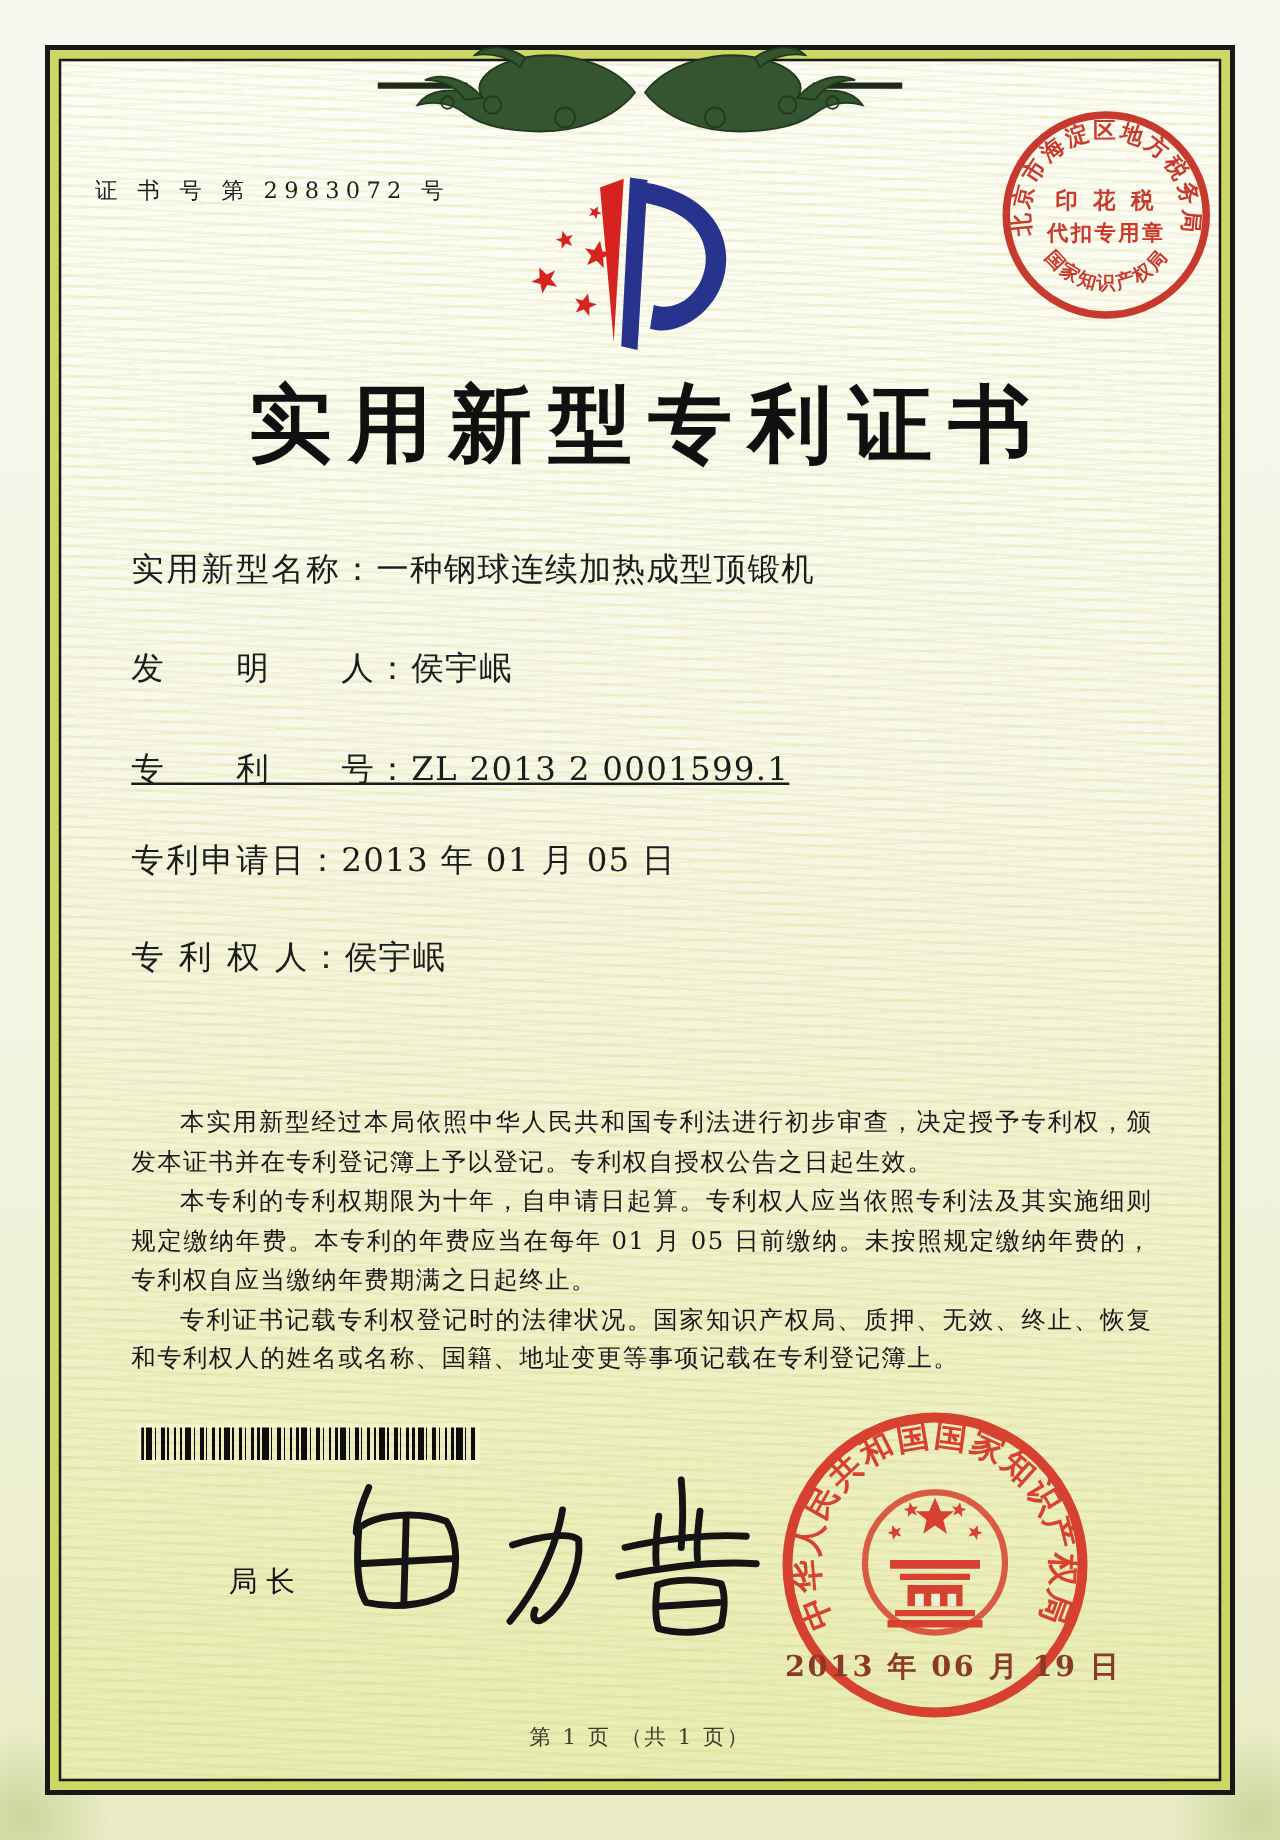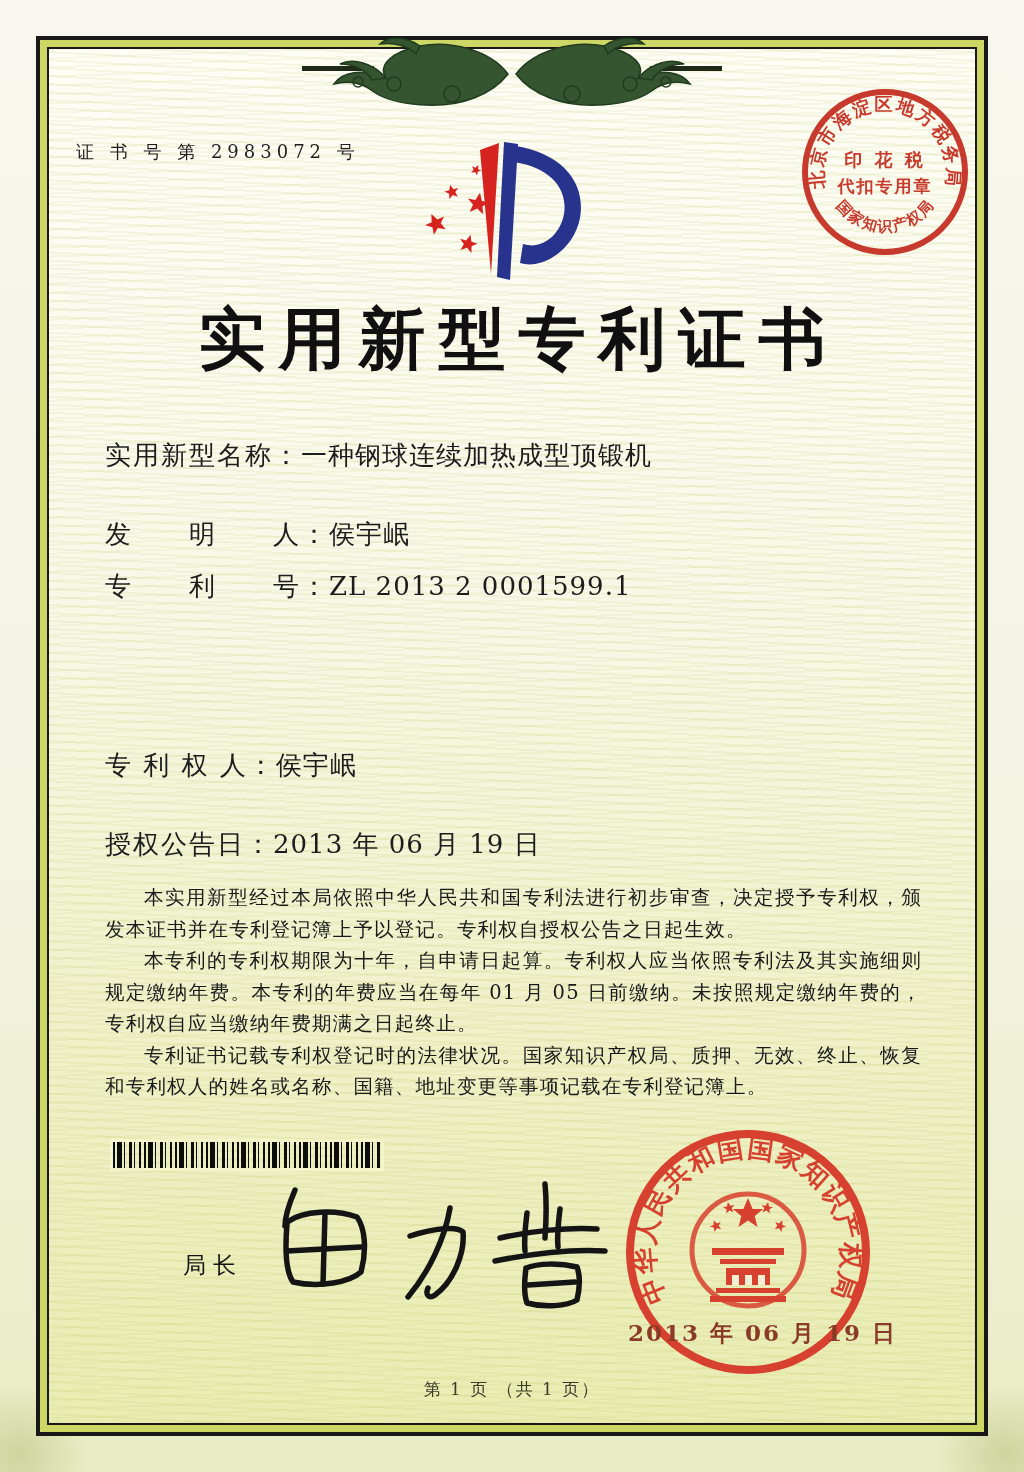--- a/index.html
+++ b/index.html
@@ -35,21 +35,21 @@
   .logo-svg{position:absolute;left:412px;top:132px;}
   .tax-stamp-svg{position:absolute;left:793px;top:84px;opacity:.92;}
   .title{
     position:absolute;left:0;top:294px;width:100%;
     text-align:center;font-size:67px;font-weight:bold;
     letter-spacing:13px;color:#101010;text-indent:13px;
   }
   .field-row{position:absolute;left:105px;font-size:26px;color:#1c1c1c;white-space:nowrap;}
   .field-row .lbl{letter-spacing:2px;}
   .field-row .val{letter-spacing:1px;}
-  .row-0{top:438px;} .row-1{top:517px;} .row-2{top:569px;}
+  .row-0{top:438px;} .row-1{top:517px;} .row-2{top:598px;text-decoration:underline;}
   .row-3{top:671px;} .row-4{top:748px;} .row-5{top:827px;}
   .body-text{
     position:absolute;left:105px;right:102px;top:882px;
     font-size:19.5px;line-height:31.5px;text-align:justify;
     color:#191919;letter-spacing:1.2px;
   }
   .body-text p{margin:0;text-indent:2em;}
   .barcode{
     position:absolute;left:113px;top:1142px;width:268px;height:26px;
     background:
@@ -149,25 +149,25 @@
 
   <div class="field-row row-0">
     <span class="lbl">实用新型名称：</span><span class="val">一种钢球连续加热成型顶锻机</span>
   </div>
   <div class="field-row row-1">
     <span class="lbl">发　　明　　人：</span><span class="val">侯宇岷</span>
   </div>
   <div class="field-row row-2">
     <span class="lbl">专　　利　　号：</span><span class="val">ZL 2013 2 0001599.1</span>
   </div>
+  <div class="field-row row-3">
+    <span class="lbl">专利申请日：</span><span class="val">2013 年 01 月 05 日</span>
+  </div>
   <div class="field-row row-4">
     <span class="lbl">专 利 权 人：</span><span class="val">侯宇岷</span>
-  </div>
-  <div class="field-row row-5">
-    <span class="lbl">授权公告日：</span><span class="val">2013 年 06 月 19 日</span>
   </div>
 
   <div class="body-text">
     <p>本实用新型经过本局依照中华人民共和国专利法进行初步审查，决定授予专利权，颁发本证书并在专利登记簿上予以登记。专利权自授权公告之日起生效。</p>
     <p>本专利的专利权期限为十年，自申请日起算。专利权人应当依照专利法及其实施细则规定缴纳年费。本专利的年费应当在每年 01 月 05 日前缴纳。未按照规定缴纳年费的，专利权自应当缴纳年费期满之日起终止。</p>
     <p>专利证书记载专利权登记时的法律状况。国家知识产权局、质押、无效、终止、恢复和专利权人的姓名或名称、国籍、地址变更等事项记载在专利登记簿上。</p>
   </div>
 
   <div class="barcode"></div>
 

